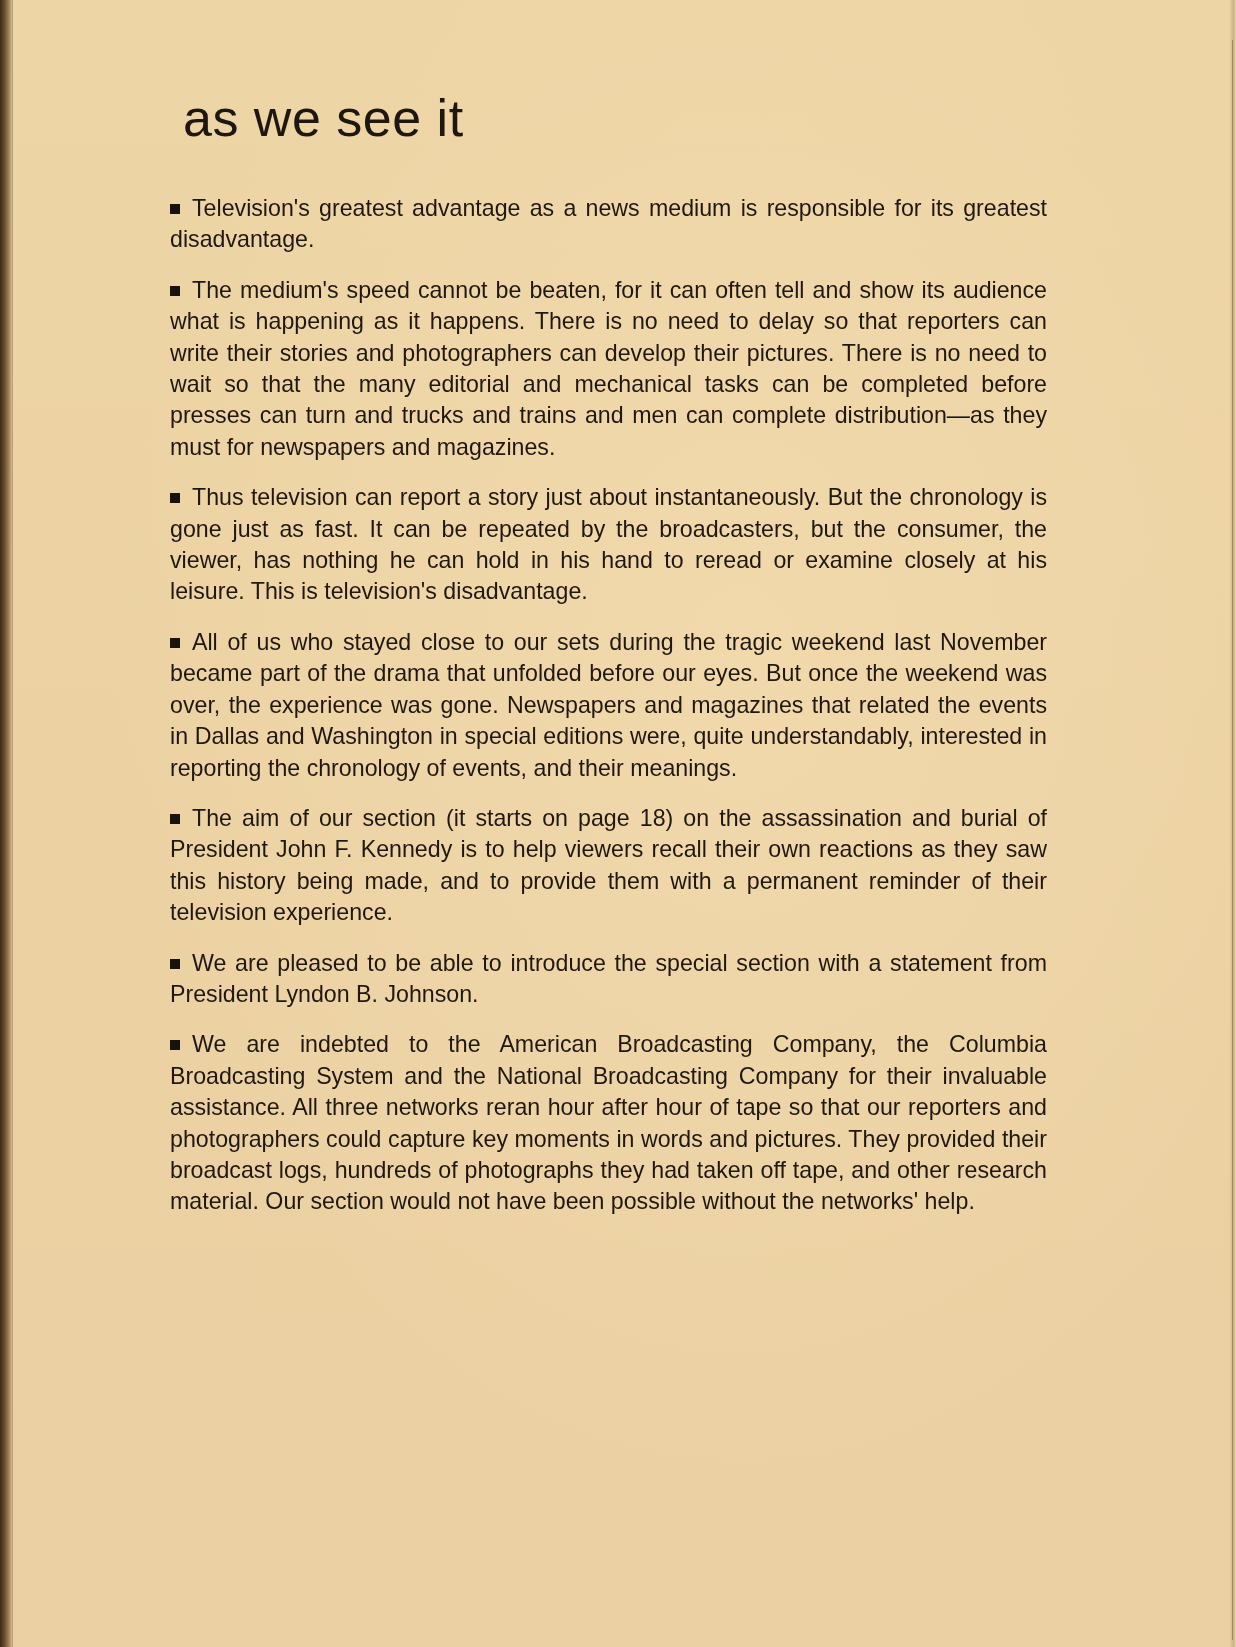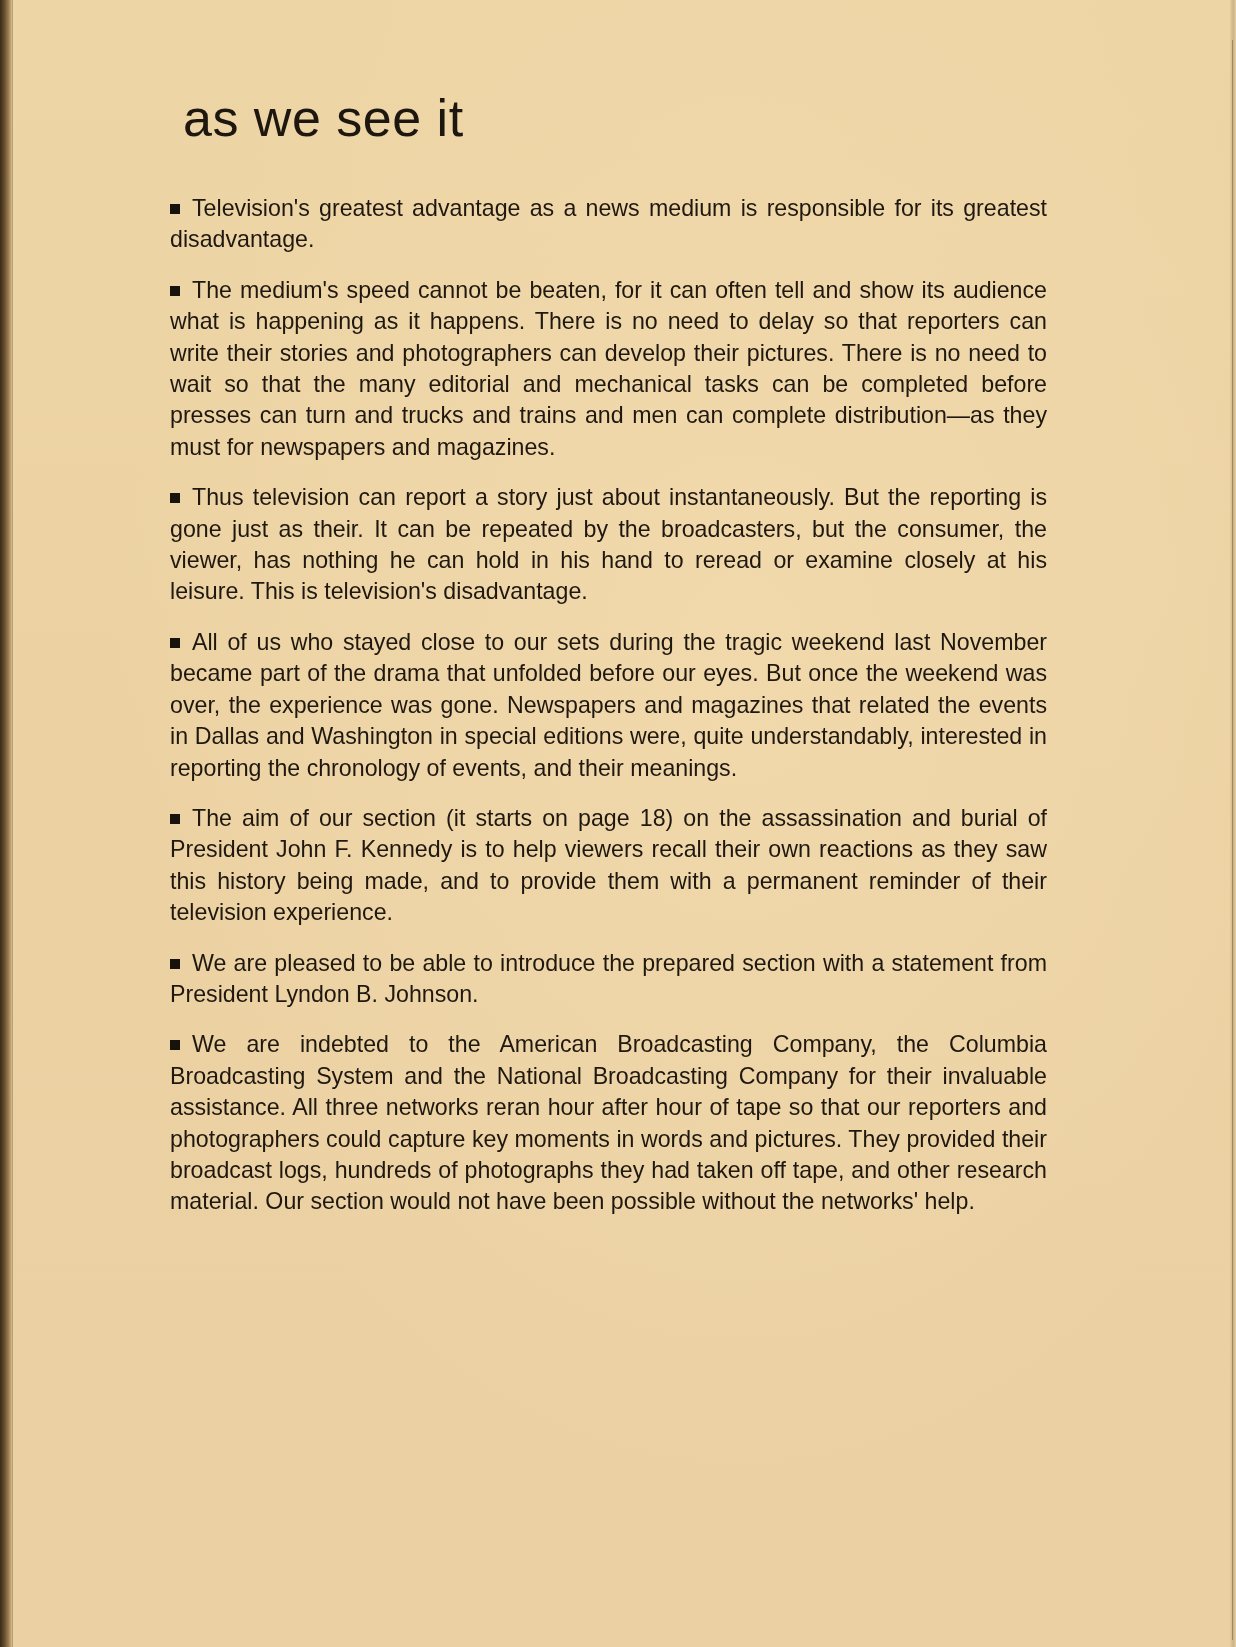--- a/index.html
+++ b/index.html
@@ -87,19 +87,19 @@
   <div class="left-edge"></div>
   <div class="left-edge-line"></div>
   <div class="right-edge"></div>
   <div class="right-edge-line"></div>
 
   <h1 class="title">as we see it</h1>
 
   <div class="body-text">
     <p class="para"><span class="bullet"></span><span>Television's greatest advantage as a news medium is responsible for its greatest disadvantage.</span></p>
     <p class="para"><span class="bullet"></span><span>The medium's speed cannot be beaten, for it can often tell and show its audience what is happening as it happens. There is no need to delay so that reporters can write their stories and photographers can develop their pictures. There is no need to wait so that the many editorial and mechanical tasks can be completed before presses can turn and trucks and trains and men can complete distribution—as they must for newspapers and magazines.</span></p>
-    <p class="para"><span class="bullet"></span><span>Thus television can report a story just about instantaneously. But the reporting is gone just as their. It can be repeated by the broadcasters, but the consumer, the viewer, has nothing he can hold in his hand to reread or examine closely at his leisure. This is television's disadvantage.</span></p>
+    <p class="para"><span class="bullet"></span><span>Thus television can report a story just about instantaneously. But the chronology is gone just as fast. It can be repeated by the broadcasters, but the consumer, the viewer, has nothing he can hold in his hand to reread or examine closely at his leisure. This is television's disadvantage.</span></p>
     <p class="para"><span class="bullet"></span><span>All of us who stayed close to our sets during the tragic weekend last November became part of the drama that unfolded before our eyes. But once the weekend was over, the experience was gone. Newspapers and magazines that related the events in Dallas and Washington in special editions were, quite understandably, interested in reporting the chronology of events, and their meanings.</span></p>
     <p class="para"><span class="bullet"></span><span>The aim of our section (it starts on page 18) on the assassination and burial of President John F. Kennedy is to help viewers recall their own reactions as they saw this history being made, and to provide them with a permanent reminder of their television experience.</span></p>
-    <p class="para"><span class="bullet"></span><span>We are pleased to be able to introduce the prepared section with a statement from President Lyndon B. Johnson.</span></p>
+    <p class="para"><span class="bullet"></span><span>We are pleased to be able to introduce the special section with a statement from President Lyndon B. Johnson.</span></p>
     <p class="para"><span class="bullet"></span><span>We are indebted to the American Broadcasting Company, the Columbia Broadcasting System and the National Broadcasting Company for their invaluable assistance. All three networks reran hour after hour of tape so that our reporters and photographers could capture key moments in words and pictures. They provided their broadcast logs, hundreds of photographs they had taken off tape, and other research material. Our section would not have been possible without the networks' help.</span></p>
   </div>
 </div>
 
 </body></html>

